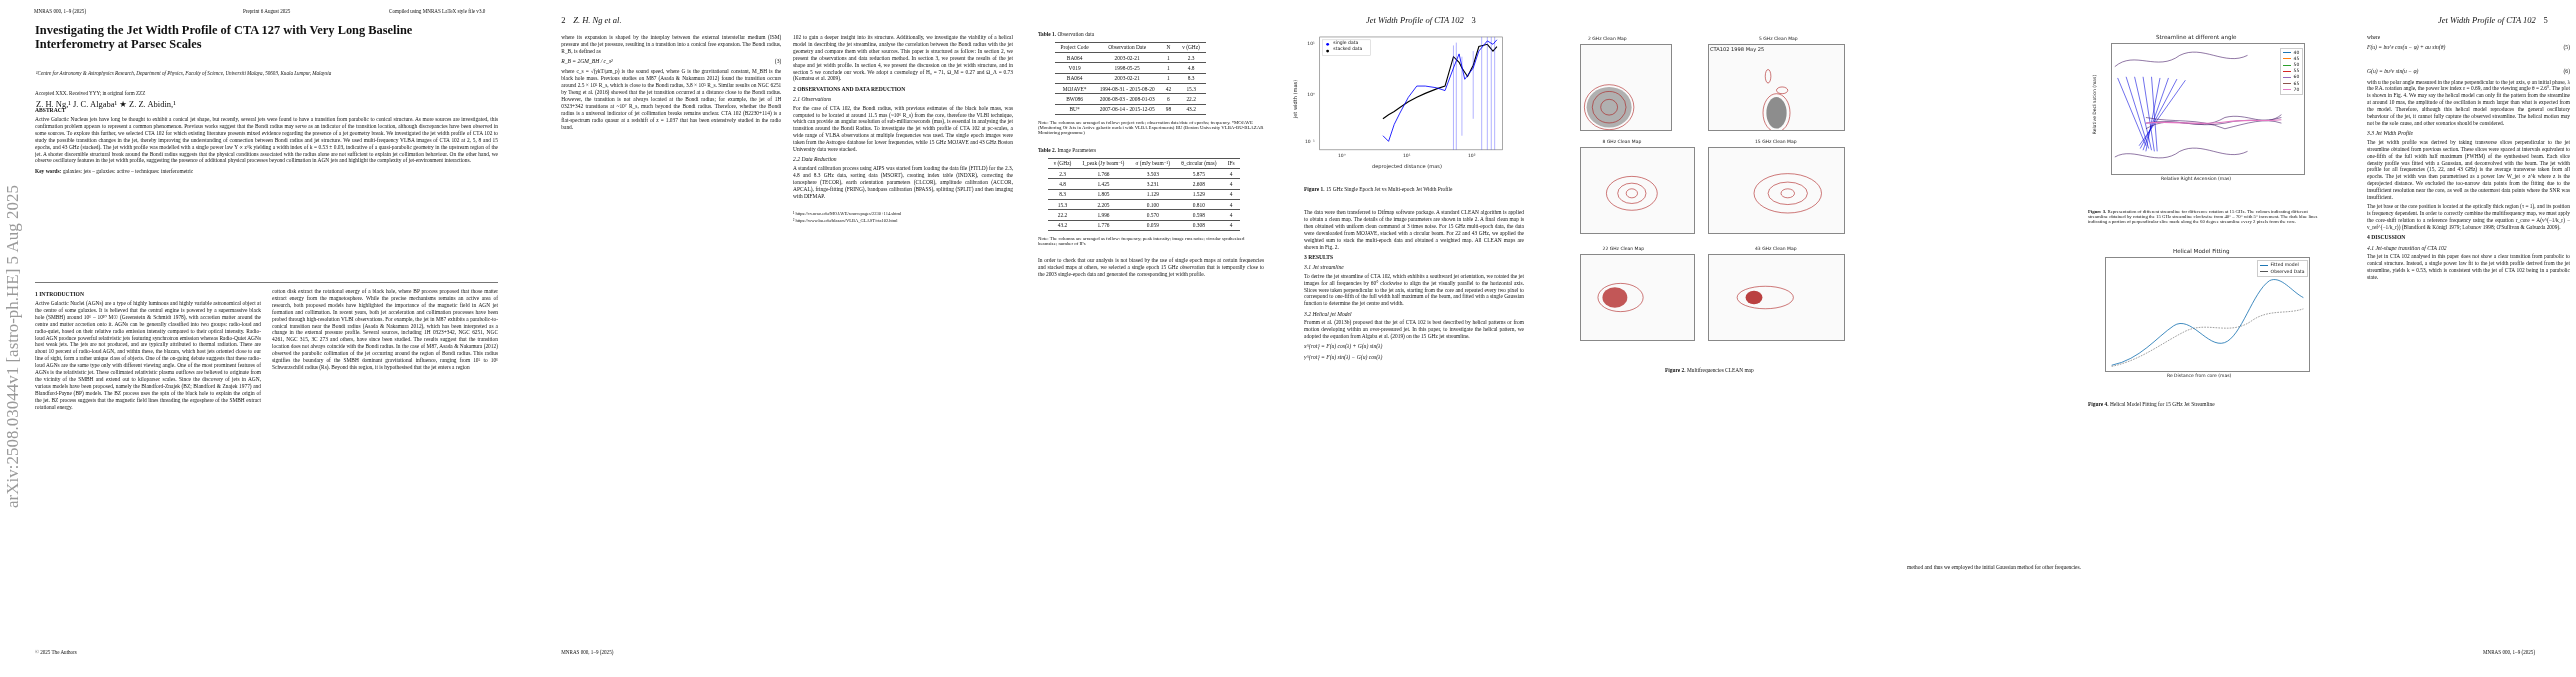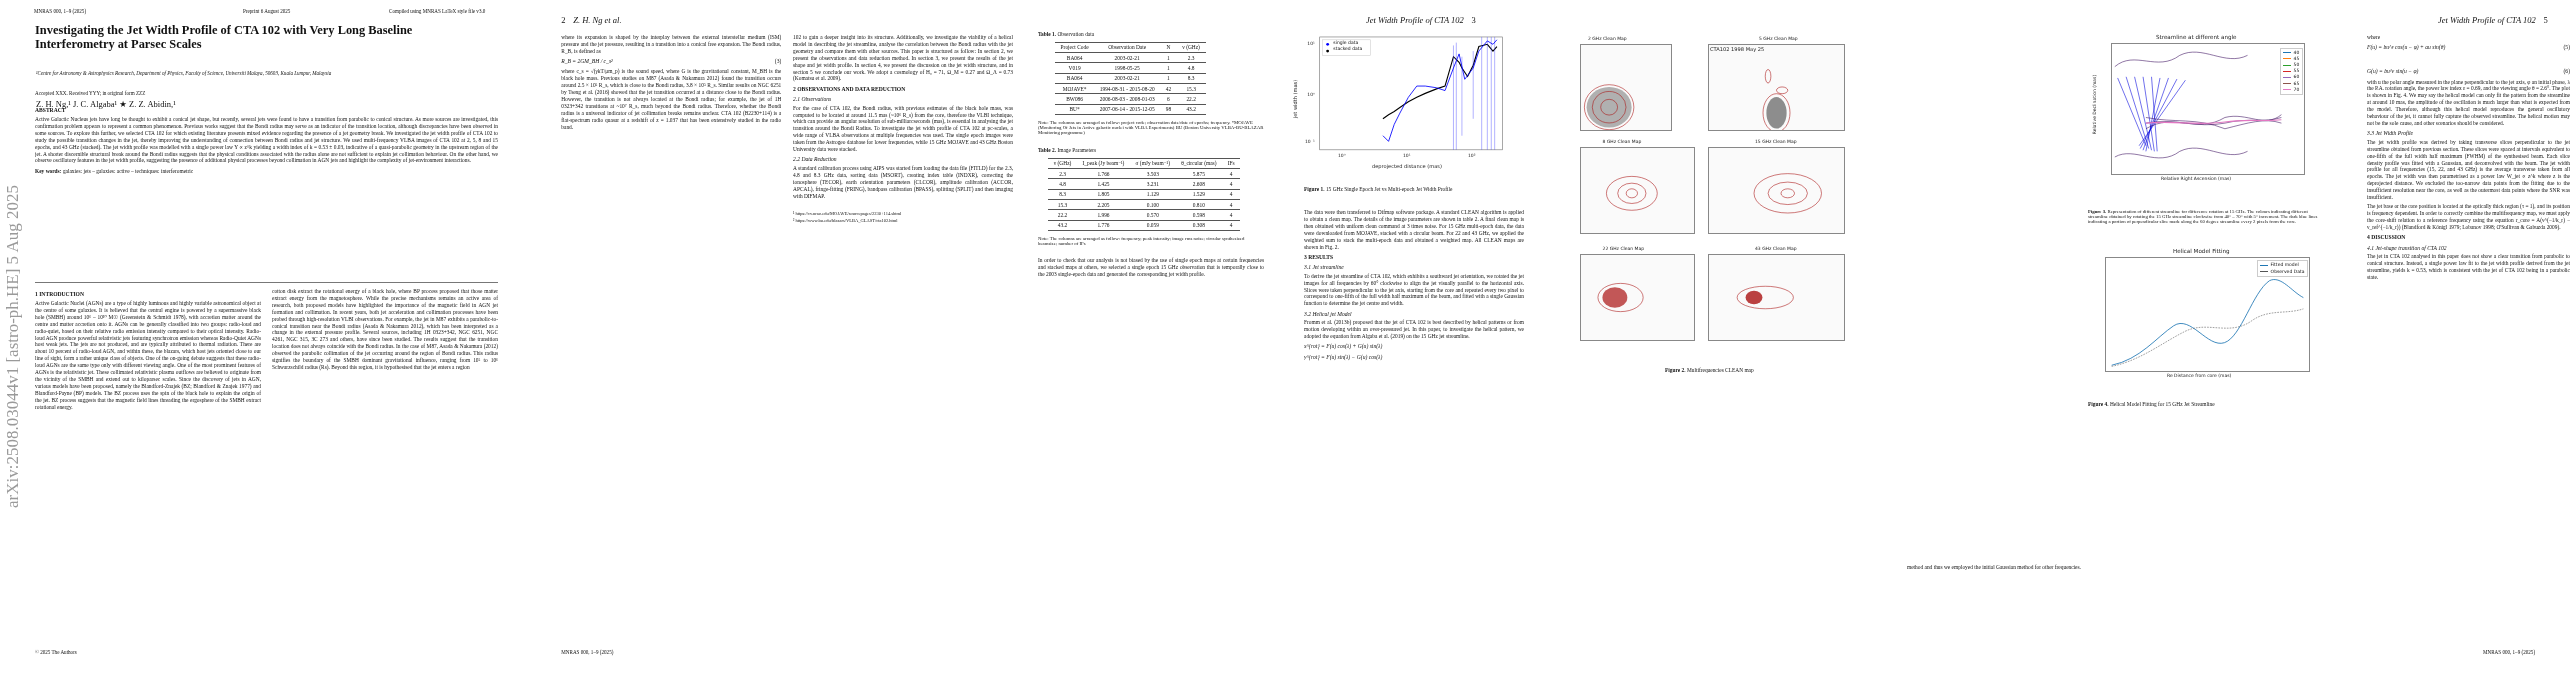--- a/index.html
+++ b/index.html
@@ -36,21 +36,21 @@
 </head>
 <body>
 
 <div class="page p1">
   <div class="hdr-line" style="left:34px;">MNRAS 000, 1–9 (2025)</div>
   <div class="hdr-line" style="left:243px;">Preprint 6 August 2025</div>
   <div class="hdr-line" style="left:389px;">Compiled using MNRAS LaTeX style file v3.0</div>
 
   <div class="arxiv">arXiv:2508.03044v1 [astro-ph.HE] 5 Aug 2025</div>
 
-  <div class="title" style="left:35px; top:22.6px; width:429px;">Investigating the Jet Width Profile of CTA 102 with Very Long Baseline Interferometry at Parsec Scales</div>
+  <div class="title" style="left:35px; top:22.6px; width:429px;">Investigating the Jet Width Profile of CTA 127 with Very Long Baseline Interferometry at Parsec Scales</div>
   <div class="authors" style="left:36px; top:59px;margin-top:40px;">Z. H. Ng,¹ J. C. Algaba¹ ★ Z. Z. Abidin,¹</div>
   <div class="affil" style="left:36px; top:70px; width:485px;">¹Centre for Astronomy &amp; Astrophysics Research, Department of Physics, Faculty of Science, Universiti Malaya, 50603, Kuala Lumpur, Malaysia</div>
   <div class="hdr-line" style="left:35px; top:90px;">Accepted XXX. Received YYY; in original form ZZZ</div>
 
   <div class="col small" style="left:35px; top:104px; width:463px; height:169px;">
     <div class="sec">ABSTRACT</div>
     <div>Active Galactic Nucleus jets have long be thought to exhibit a conical jet shape, but recently, several jets were found to have a transition from parabolic to conical structure. As more sources are investigated, this confirmation problem appears to represent a common phenomenon. Previous works suggest that the Bondi radius may serve as an indicator of the transition location, although discrepancies have been observed in some sources. To explore this further, we selected CTA 102 for which existing literature presents mixed evidence regarding the presence of a jet geometry break. We investigated the jet width profile of CTA 102 to study the possible transition changes in the jet, thereby improving the understanding of connection between Bondi radius and jet structure. We used multi-frequency VLBA images of CTA 102 at 2, 5, 8 and 15 epochs, and 43 GHz (stacked). The jet width profile was modelled with a single power law Y ∝ z^k yielding a width index of k = 0.53 ± 0.03, indicative of a quasi-parabolic geometry in the upstream region of the jet. A shorter discernible structural break around the Bondi radius suggests that the physical conditions associated with the radius alone are not sufficient to explain jet collimation behaviour. On the other hand, we observe oscillatory features in the jet width profile, suggesting the presence of additional physical processes beyond collimation in AGN jets and highlight the complexity of jet-environment interactions.</div>
     <div style="margin-top:3.4px;">
       <b>Key words:</b>
       <span>galaxies: jets – galaxies: active – techniques: interferometric</span>

